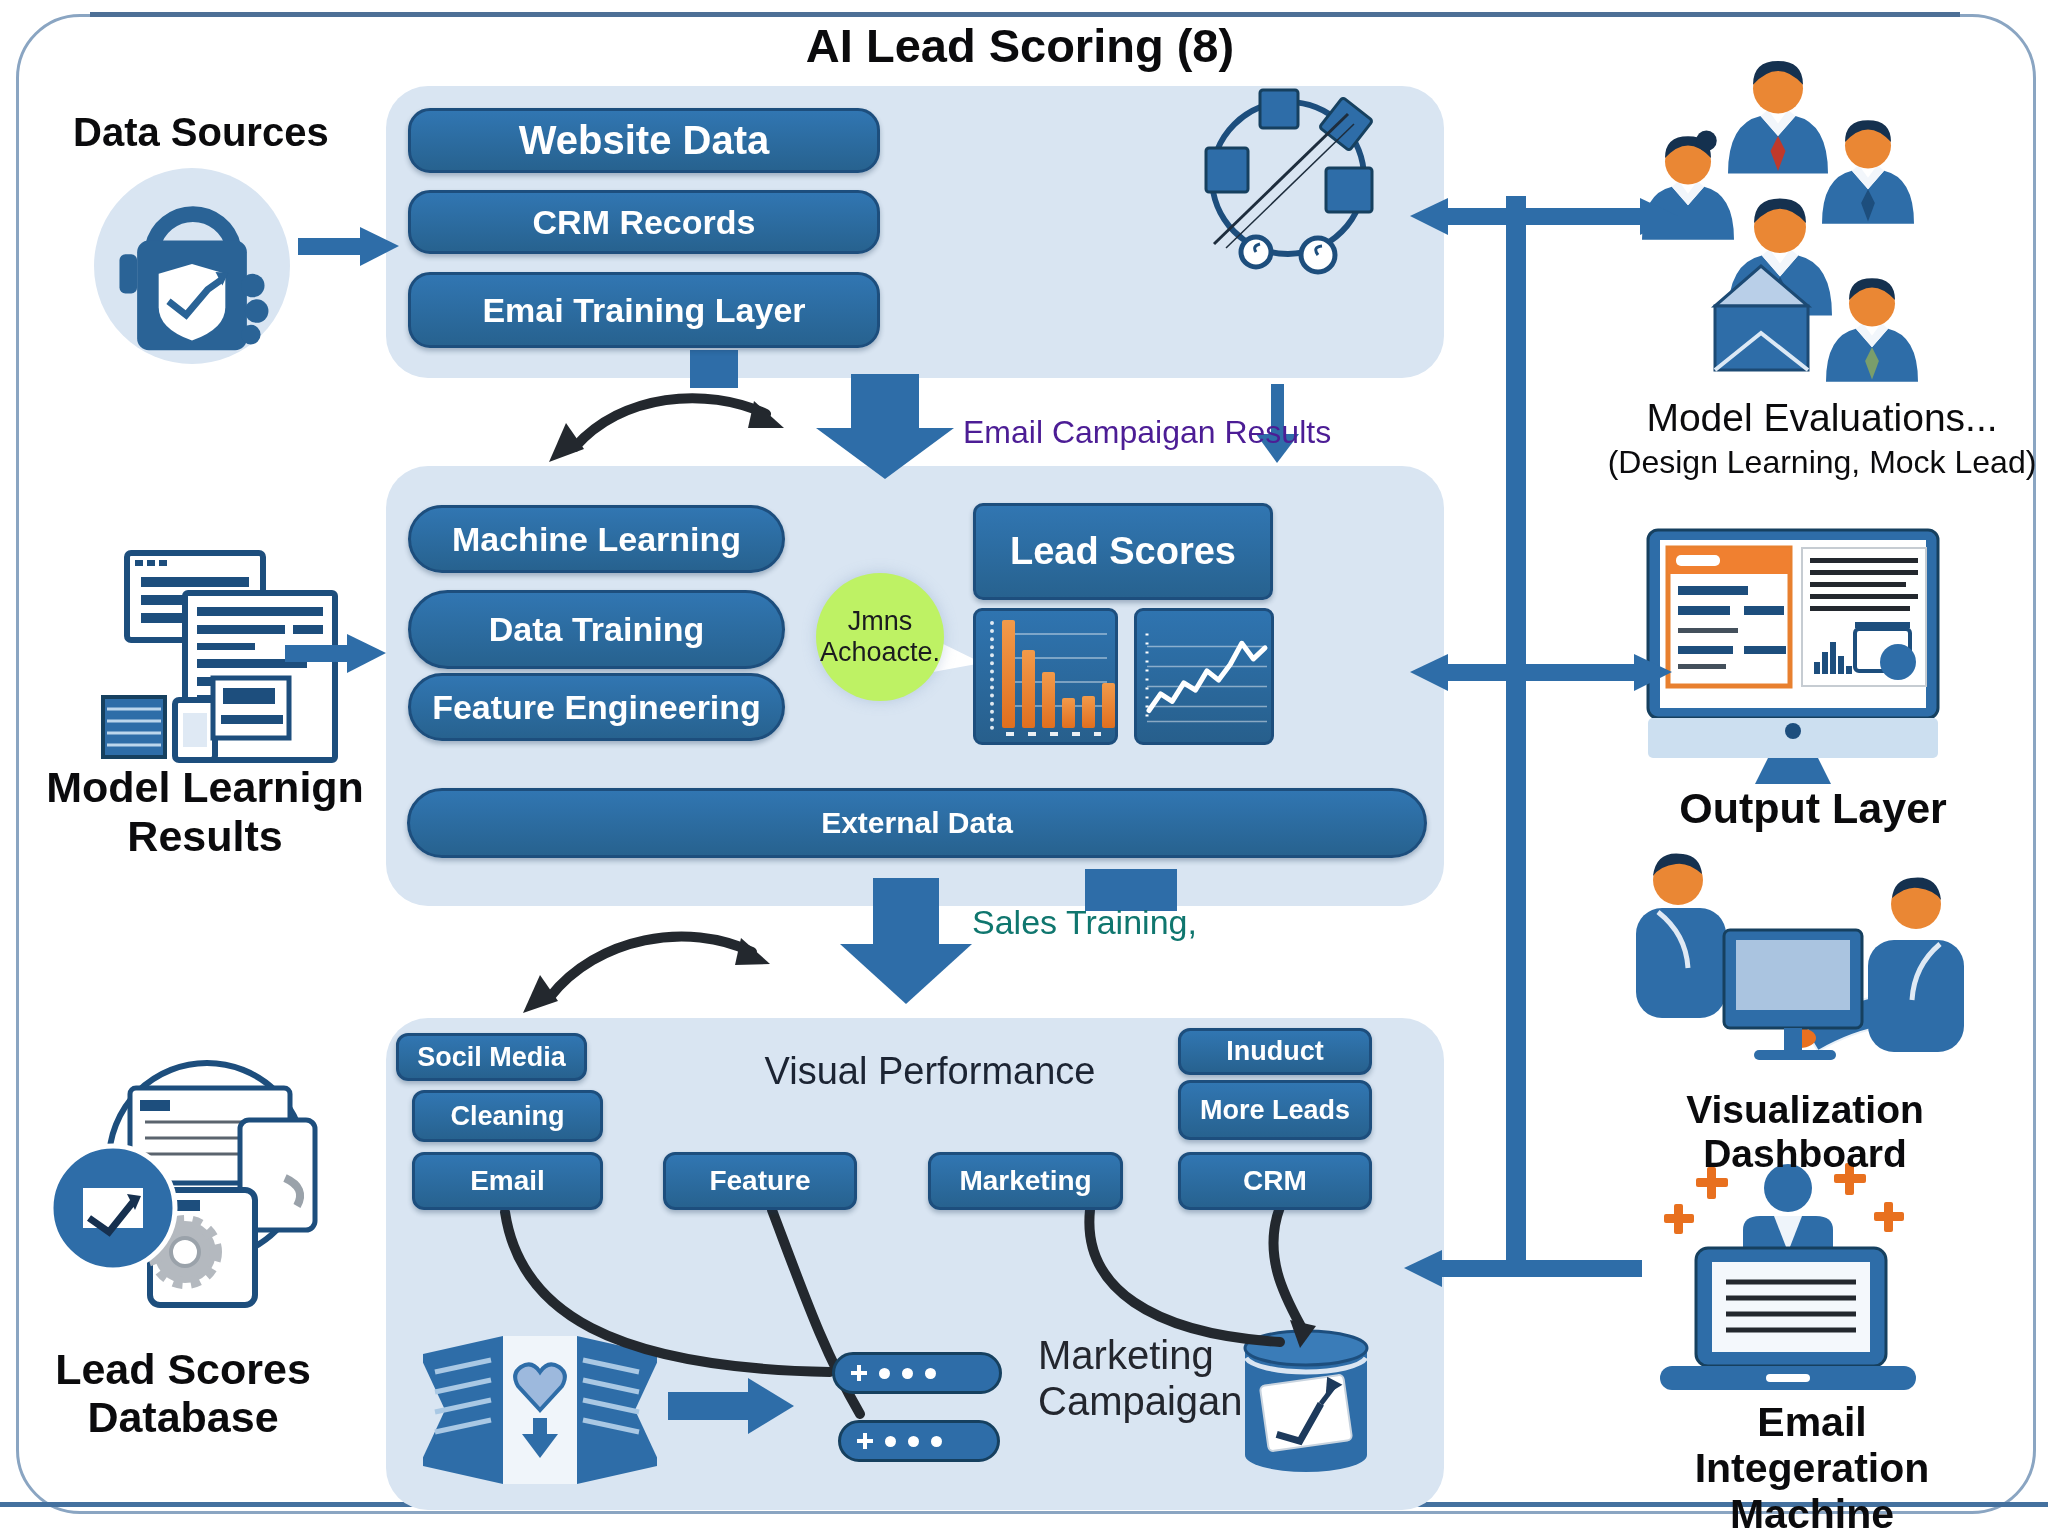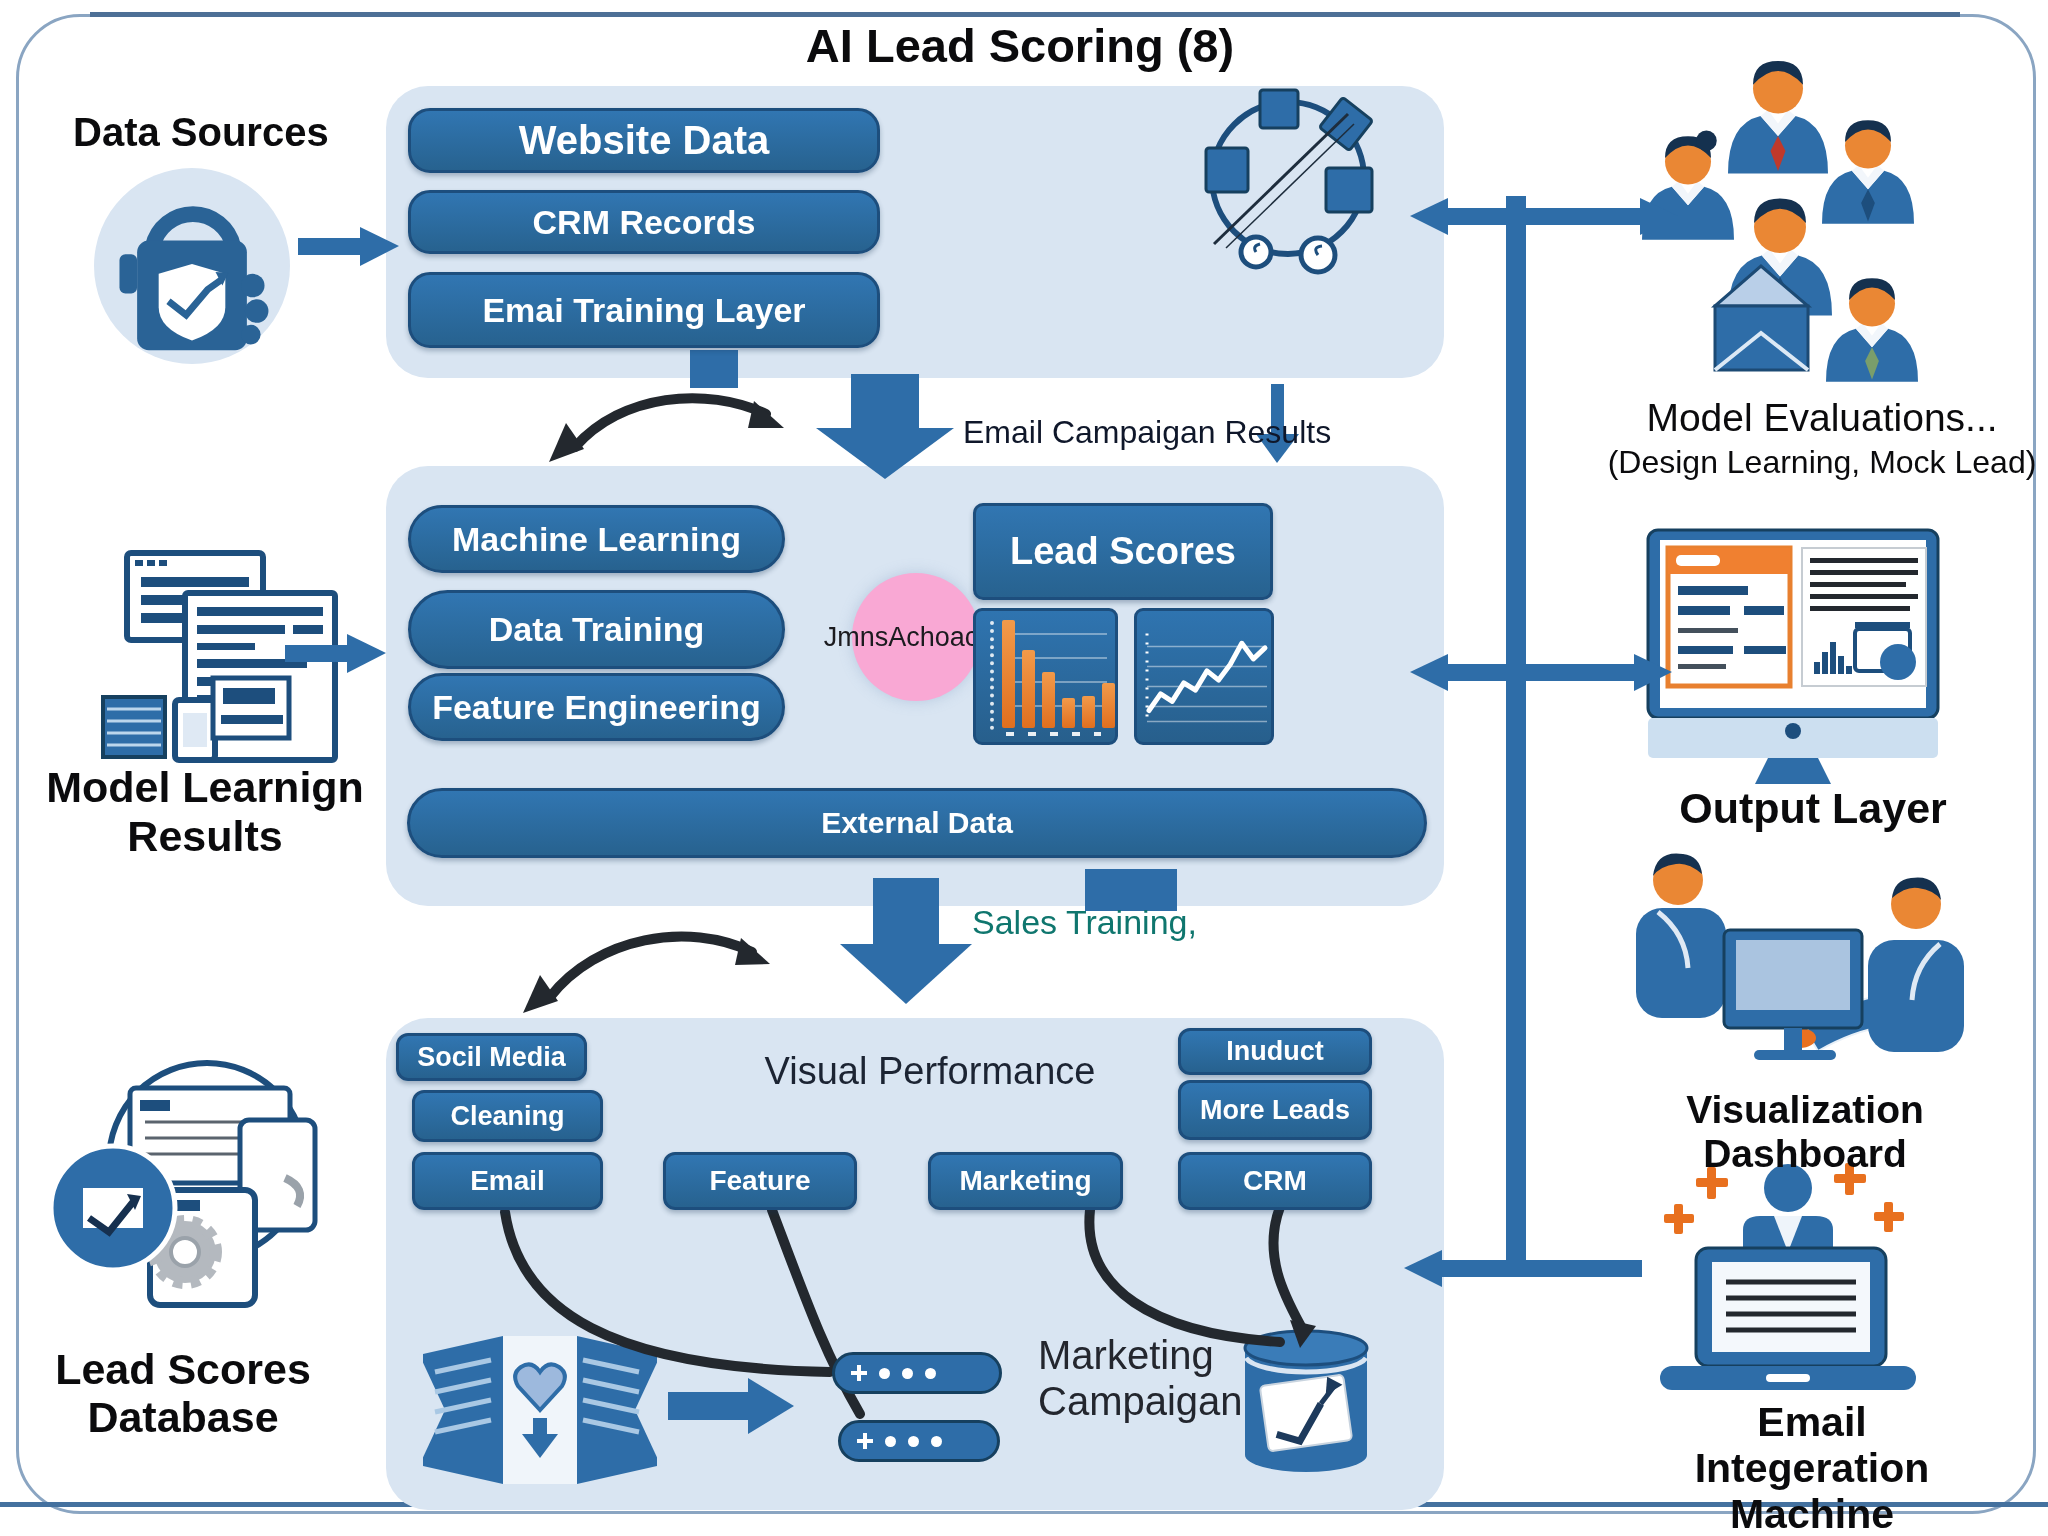--- a/index.html
+++ b/index.html
@@ -9,23 +9,23 @@
   .panel{position:absolute;background:#d9e5f2;border-radius:42px;}
   .btn{position:absolute;display:flex;align-items:center;justify-content:center;
        background:linear-gradient(#3176b2,#27628f);color:#fff;font-weight:700;
        border:3px solid #1d4e7d;box-sizing:border-box;
        box-shadow:0 3px 5px rgba(20,50,80,.3);text-align:center;}
   .r22{border-radius:22px;}
   .rpill{border-radius:44px;}
   .r12{border-radius:12px;}
   .label{position:absolute;color:#0b0b0d;font-weight:700;}
   .center{text-align:center;}
-  .bubble{position:absolute;background:#f9a8d4;border-radius:50%;
-          display:flex;flex-direction:row;align-items:center;justify-content:center;
-          color:#1b1b1f;box-shadow:0 0 14px rgba(120,150,190,.35);margin-left:36px;}
+  .bubble{position:absolute;background:#bef264;border-radius:50%;
+          display:flex;flex-direction:column;align-items:center;justify-content:center;
+          color:#1b1b1f;box-shadow:0 0 14px rgba(120,150,190,.35);}
   .chartpanel{position:absolute;background:linear-gradient(#2f74b0,#275f8c);
               border:3px solid #1d4e7d;border-radius:9px;box-sizing:border-box;overflow:hidden;}
   .bars{position:absolute;left:26px;bottom:14px;display:flex;align-items:flex-end;gap:7px;height:108px;}
   .bar{width:13px;background:linear-gradient(#f29a4a,#e06f1f);border-radius:2px;}
   .axis{position:absolute;left:14px;top:10px;bottom:12px;width:0;
         border-left:4px dotted rgba(255,255,255,.85);}
   .gridlines{position:absolute;left:30px;right:8px;top:22px;height:96px;
              background:repeating-linear-gradient(to bottom,rgba(255,255,255,.38) 0 2px,transparent 2px 24px);}
   .ticks{position:absolute;left:30px;right:14px;bottom:6px;height:4px;
          background:repeating-linear-gradient(to right,rgba(255,255,255,.9) 0 8px,transparent 8px 22px);}
@@ -301,21 +301,21 @@
   </svg>
 
   <div class="label center" style="left:720px;top:18px;width:600px;font-size:47px;">AI Lead Scoring (8)</div>
 
   <div class="label" style="left:73px;top:110px;font-size:40px;">Data Sources</div>
 
   <div class="btn r22" style="left:408px;top:108px;width:472px;height:65px;font-size:40px;">Website Data</div>
   <div class="btn r22" style="left:408px;top:190px;width:472px;height:64px;font-size:34px;">CRM Records</div>
   <div class="btn r22" style="left:408px;top:272px;width:472px;height:76px;font-size:34px;">Emai Training Layer</div>
 
-  <div class="abs" style="left:963px;top:414px;font-size:32px;font-weight:500;color:#0f172a;">Email Campaigan Results</div>
+  <div class="abs" style="left:963px;top:414px;font-size:32px;font-weight:500;color:#4c1d95;">Email Campaigan Results</div>
   <div class="abs" style="left:972px;top:903px;font-size:34px;font-weight:400;color:#0f766e;">Sales Training,</div>
 
   <div class="btn rpill" style="left:408px;top:505px;width:377px;height:68px;font-size:34px;">Machine Learning</div>
   <div class="btn rpill" style="left:408px;top:590px;width:377px;height:79px;font-size:34px;">Data Training</div>
   <div class="btn rpill" style="left:408px;top:673px;width:377px;height:68px;font-size:34px;">Feature Engineering</div>
 
   <div class="bubble" style="left:816px;top:573px;width:128px;height:128px;font-size:27px;">
     <span>Jmns</span>
     <span>Achoacte.</span>
   </div>

